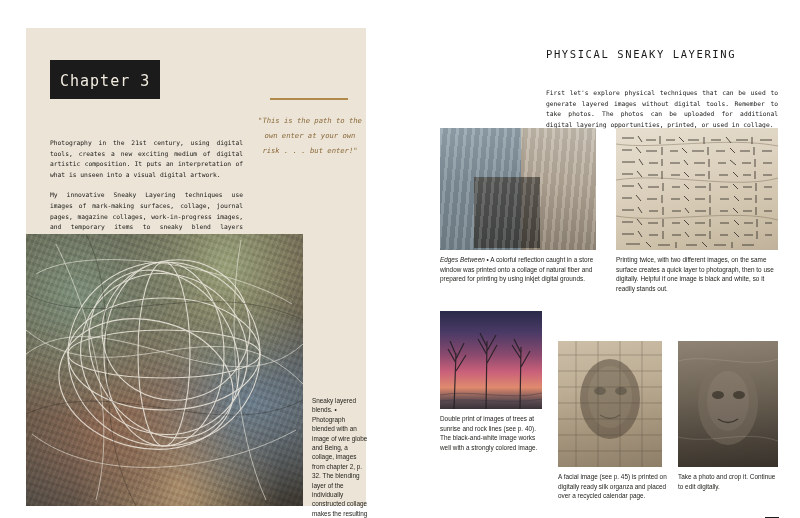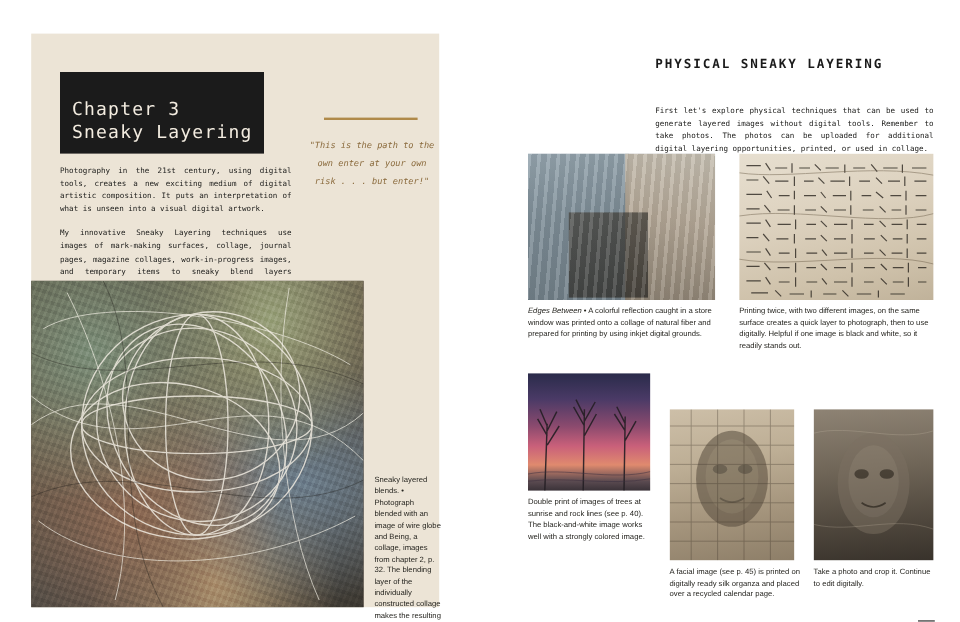--- a/index.html
+++ b/index.html
@@ -31,21 +31,21 @@
   .chapter-badge {
     position: absolute;
     left: 24px;
     top: 32px;
     background: #1b1b1b;
     color: #f3ece0;
     font-family: "DejaVu Sans Mono", monospace;
     font-size: 15px;
     letter-spacing: 1px;
     line-height: 19px;
-    padding: 22px 10px 8px 10px;
+    padding: 12px 10px 8px 10px;
   }
   .chapter-badge .line2 { display: block; }
   .body-col {
     position: absolute;
     left: 24px;
     top: 110px;
     width: 193px;
     font-family: "DejaVu Sans Mono", monospace;
     font-size: 6.3px;
     line-height: 10.6px;
@@ -119,21 +119,21 @@
     height: 478px;
   }
   .section-title {
     position: absolute;
     left: 112px;
     top: 20px;
     font-family: "DejaVu Sans Mono", monospace;
     font-size: 10.5px;
     letter-spacing: 1.6px;
     color: #1a1a1a;
-    font-weight: bold;
+    font-weight: normal;
     text-align: right;
   }
   .intro-text {
     position: absolute;
     left: 112px;
     top: 60px;
     width: 232px;
     font-family: "DejaVu Sans Mono", monospace;
     font-size: 6.3px;
     line-height: 10.6px;
@@ -224,21 +224,20 @@
 </style>
 </head>
 <body>
 
 <div class="spread">
 
   <div class="page-left">
 
     <div class="chapter-badge">
       <span>Chapter 3</span>
-      <span class="line2">Sneaky Layering</span>
     </div>
 
     <div class="body-col">
       <p>Photography in the 21st century, using digital tools, creates a new exciting medium of digital artistic composition. It puts an interpretation of what is unseen into a visual digital artwork.</p>
       <p>My innovative Sneaky Layering techniques use images of mark-making surfaces, collage, journal pages, magazine collages, work-in-progress images, and temporary items to sneaky blend layers digitally! It's fascinating to combine these images with photographs for dynamic results. You'll amaze yourself with the unpredictable digital creations.</p>
     </div>
 
     <div class="rule-gold"></div>
     <div class="pullquote">
       <div>"This is the path to the  own enter at your own risk . . . but enter!"</div>

